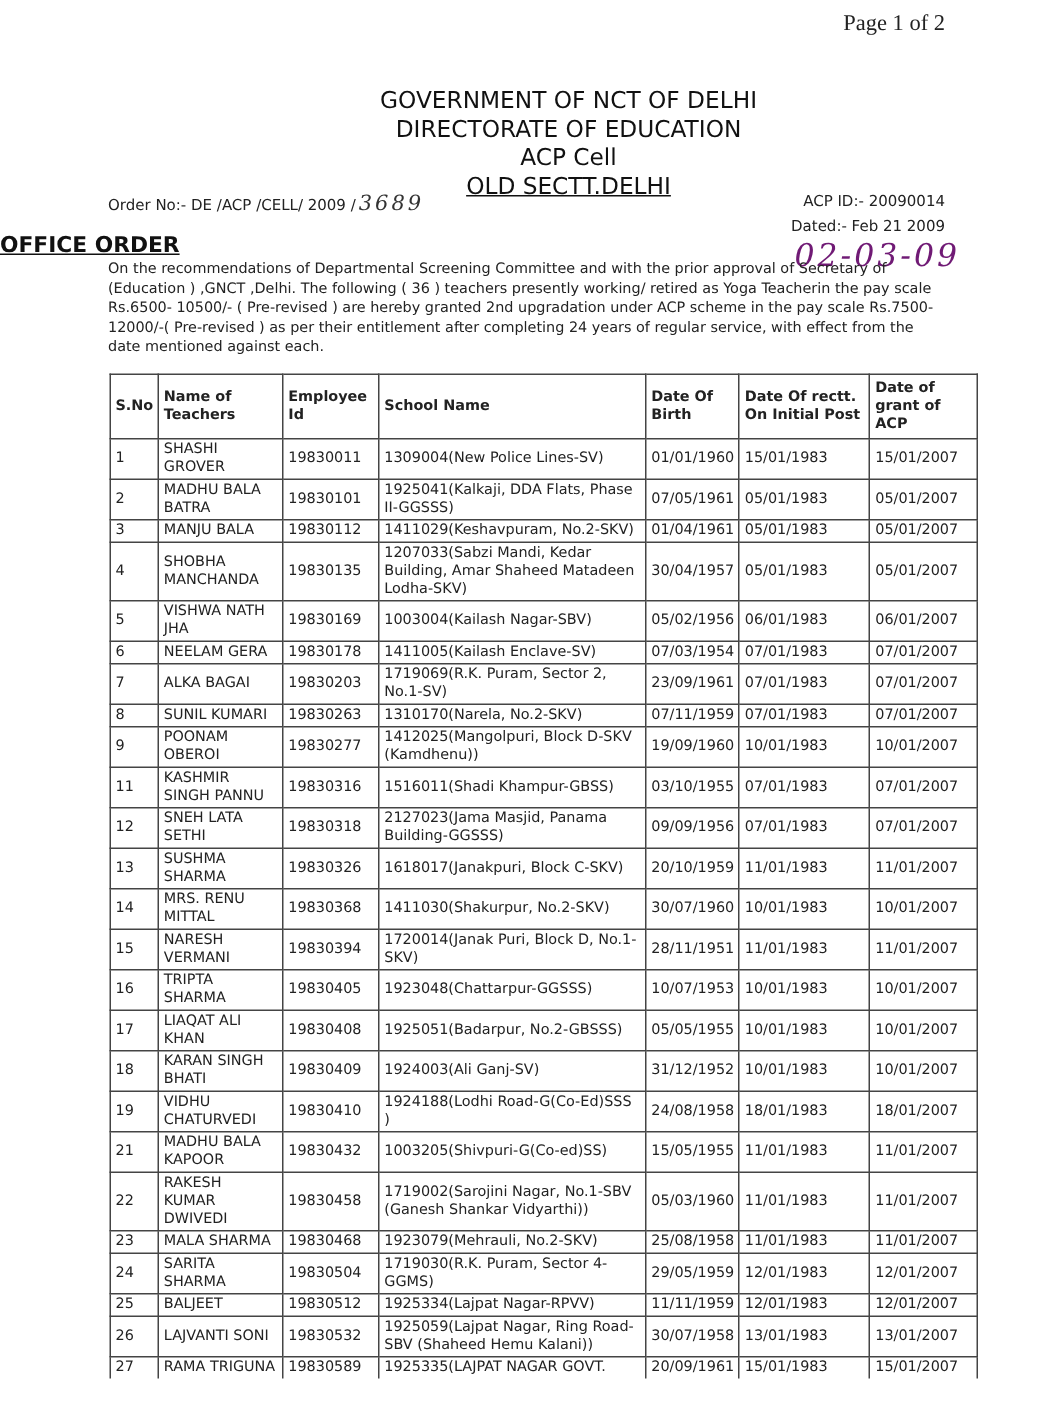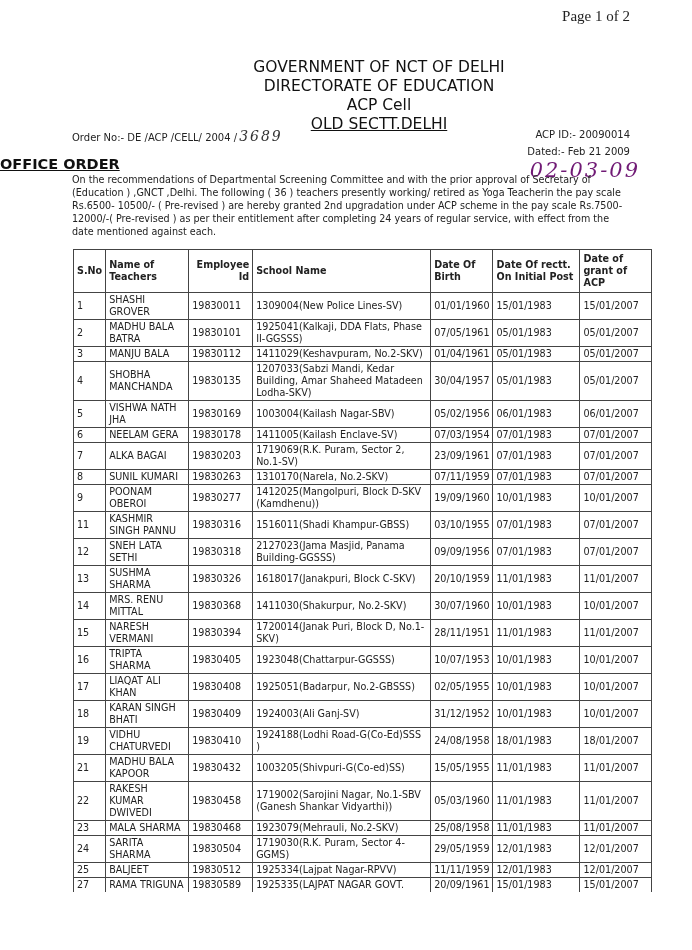--- a/index.html
+++ b/index.html
@@ -12,41 +12,41 @@
   .acp-id { position: absolute; top: 129px; right: 62px; font-size: 10px; color: #222; text-align: right; }
   .dated { position: absolute; top: 146px; right: 62px; font-size: 10px; color: #222; text-align: right; }
   .handdate { position: absolute; top: 158px; right: 52px; font-family: "DejaVu Serif", serif; font-style: italic; font-size: 21px; color: #701a75; letter-spacing: 2px; }
   .office-order { position: absolute; top: 156px; left: 0; width: 692px; text-align: left; font-size: 14.5px; font-weight: bold; text-decoration: underline; color: #111; }
   .para { position: absolute; top: 173px; left: 72px; width: 560px; font-size: 9.6px; line-height: 13px; color: #222; }
   table { position: absolute; top: 249px; left: 73px; border-collapse: collapse; font-size: 9.6px; color: #222; }
   th, td { border: 1px solid #444; padding: 1px 3px; text-align: left; vertical-align: middle; line-height: 12px; }
   th { font-weight: bold; font-size: 9.6px; padding: 3px 3px; }
   .c-sno { width: 21px; }
   .c-name { width: 76px; }
-  .c-emp { width: 57px; text-align: right; }
+  .c-emp { width: 57px; }
   .c-school { width: 171px; }
   .c-dob { width: 53px; }
   .c-rectt { width: 80px; }
   .c-grant { width: 65px; }
   tr.last td { border-bottom: none; }
 </style>
 </head>
 <body>
 
 <div class="page-num">Page 1 of 2</div>
 
 <div class="head">
   <div>GOVERNMENT OF NCT OF DELHI</div>
   <div>DIRECTORATE OF EDUCATION</div>
   <div>ACP Cell</div>
   <div class="u">OLD SECTT.DELHI</div>
 </div>
 
 <div class="order-no">
-  <span>Order No:- DE /ACP /CELL/ 2004 /</span><span class="hand">3689</span>
+  <span>Order No:- DE /ACP /CELL/ 2009 /</span><span class="hand">3689</span>
 </div>
 
 <div class="acp-id">ACP ID:- 20090014</div>
 <div class="dated">Dated:- Feb 21 2009</div>
 <div class="office-order">OFFICE ORDER</div>
 <div class="handdate">02-03-09</div>
 
 <div class="para">On the recommendations of Departmental Screening Committee and with the prior approval of Secretary of (Education ) ,GNCT ,Delhi. The following ( 36 ) teachers presently working/ retired as Yoga Teacherin the pay scale Rs.6500- 10500/- ( Pre-revised ) are hereby granted 2nd upgradation under ACP scheme in the pay scale Rs.7500- 12000/-( Pre-revised ) as per their entitlement after completing 24 years of regular service, with effect from the date mentioned against each.</div>
 
 <table>
@@ -195,21 +195,21 @@
         <td>1923048(Chattarpur-GGSSS)</td>
         <td>10/07/1953</td>
         <td>10/01/1983</td>
         <td>10/01/2007</td>
       </tr>
       <tr>
         <td>17</td>
         <td>LIAQAT ALI KHAN</td>
         <td>19830408</td>
         <td>1925051(Badarpur, No.2-GBSSS)</td>
-        <td>02/05/1955</td>
+        <td>05/05/1955</td>
         <td>10/01/1983</td>
         <td>10/01/2007</td>
       </tr>
       <tr>
         <td>18</td>
         <td>KARAN SINGH BHATI</td>
         <td>19830409</td>
         <td>1924003(Ali Ganj-SV)</td>
         <td>31/12/1952</td>
         <td>10/01/1983</td>
@@ -261,20 +261,29 @@
         <td>12/01/2007</td>
       </tr>
       <tr>
         <td>25</td>
         <td>BALJEET</td>
         <td>19830512</td>
         <td>1925334(Lajpat Nagar-RPVV)</td>
         <td>11/11/1959</td>
         <td>12/01/1983</td>
         <td>12/01/2007</td>
+      </tr>
+      <tr>
+        <td>26</td>
+        <td>LAJVANTI SONI</td>
+        <td>19830532</td>
+        <td>1925059(Lajpat Nagar, Ring Road-SBV (Shaheed Hemu Kalani))</td>
+        <td>30/07/1958</td>
+        <td>13/01/1983</td>
+        <td>13/01/2007</td>
       </tr>
       <tr class="last">
         <td>27</td>
         <td>RAMA TRIGUNA</td>
         <td>19830589</td>
         <td>1925335(LAJPAT NAGAR GOVT.</td>
         <td>20/09/1961</td>
         <td>15/01/1983</td>
         <td>15/01/2007</td>
       </tr>

